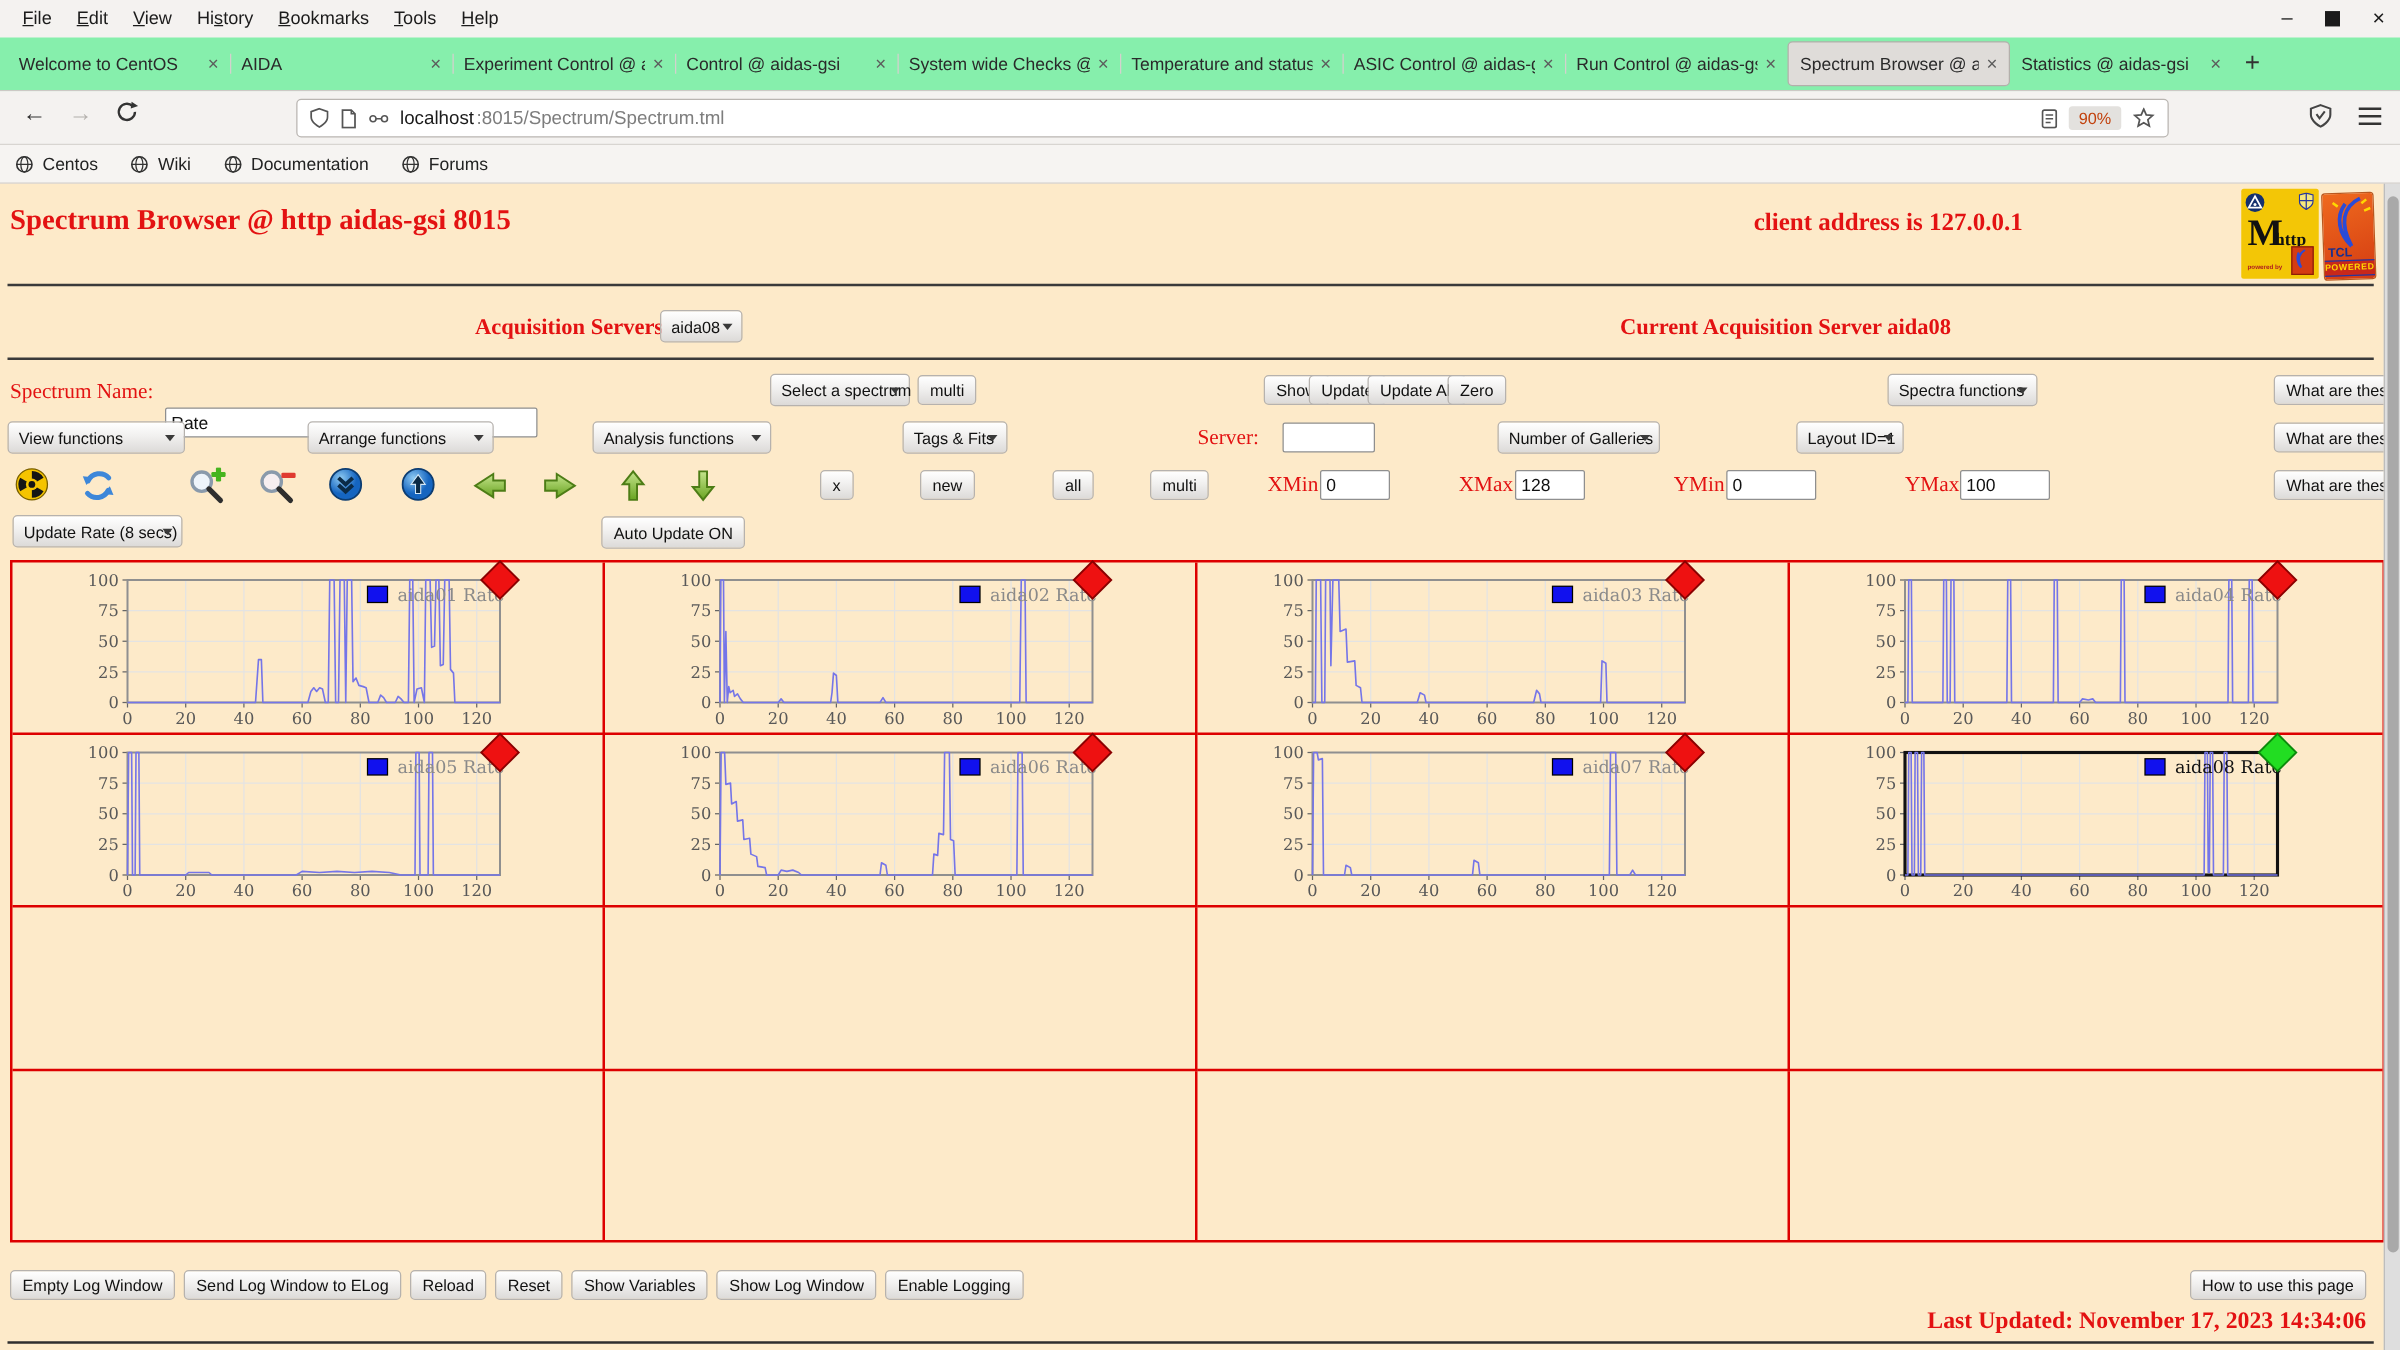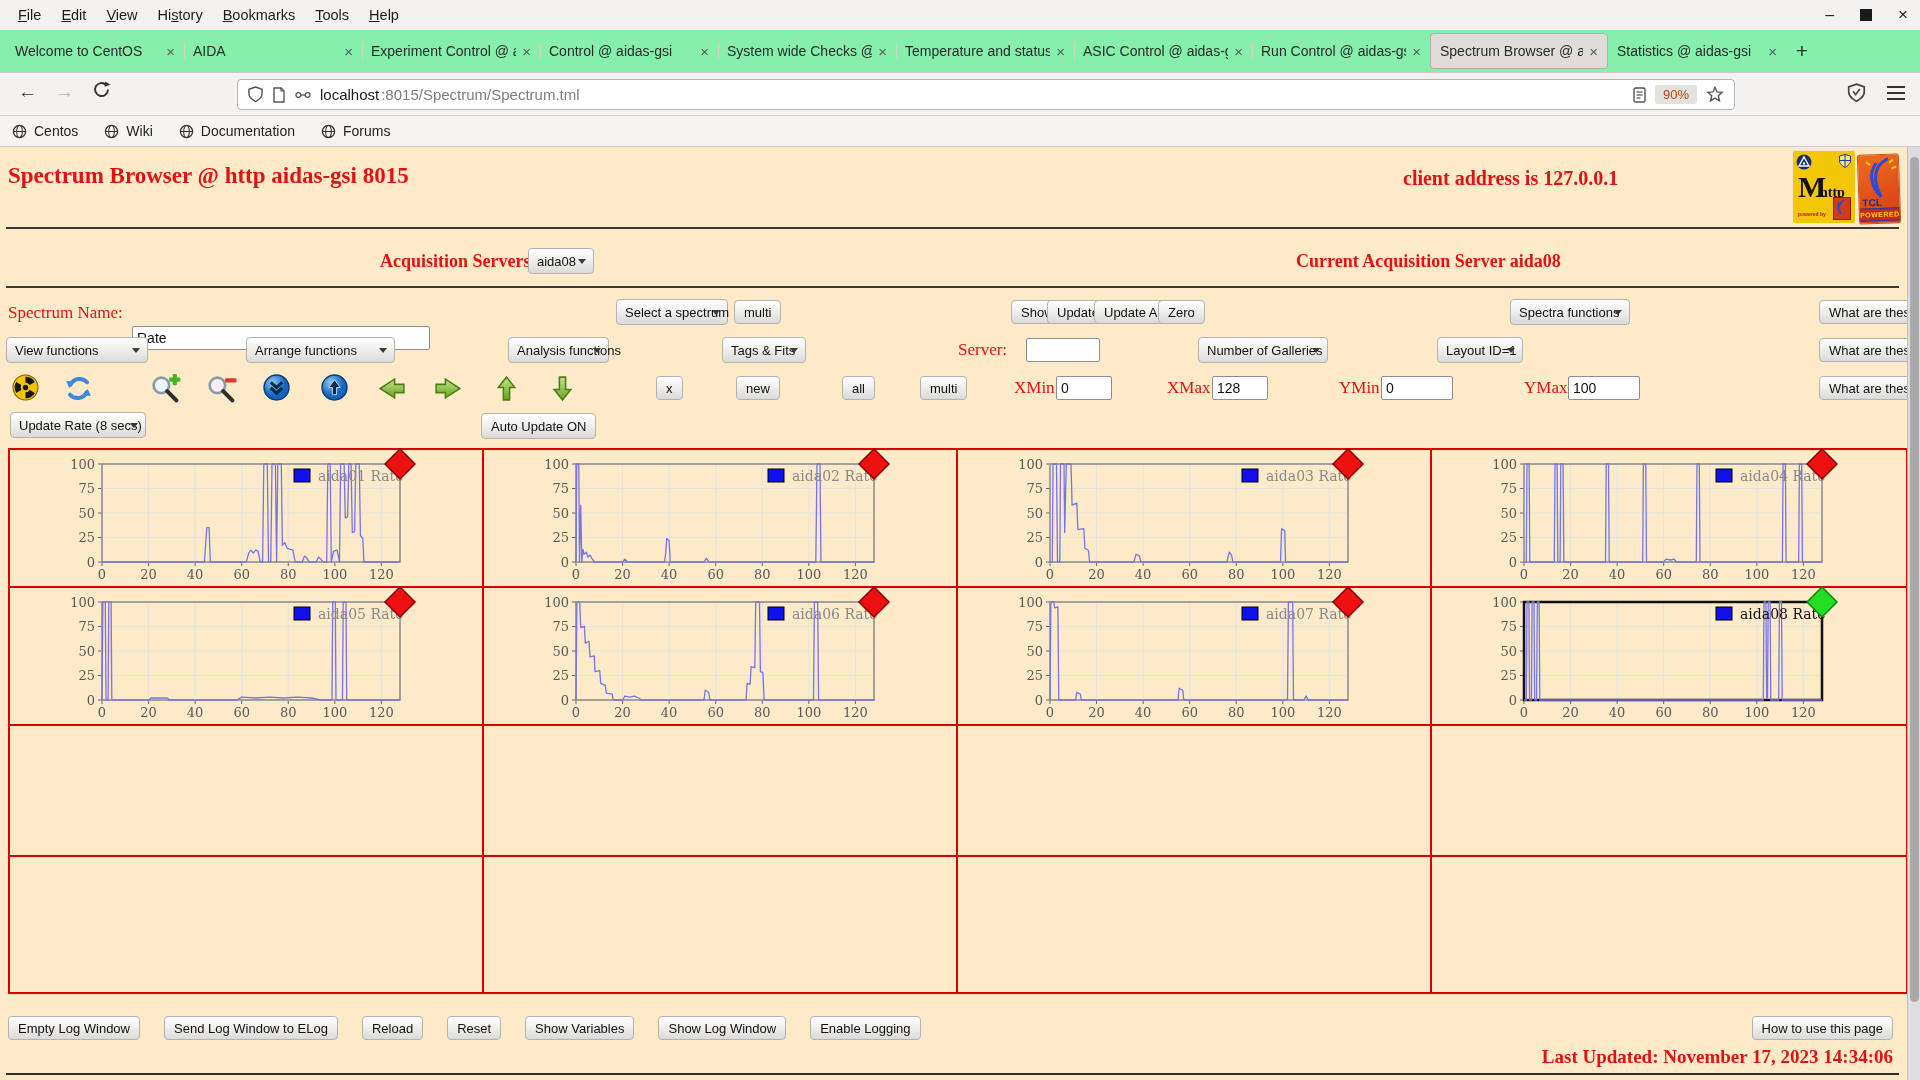--- a/index.html
+++ b/index.html
@@ -51,21 +51,21 @@
 
   .tool-icon{position:absolute;top:2px}
 
   
   .spectra-grid{position:absolute;top:301px;left:8px;width:1896px;border:2px solid #dd0000;display:grid;grid-template-columns:repeat(4,1fr);grid-template-rows:138px 138px 131px 135px;background:#fdeac9}
   .grid-cell{border-right:2px solid #dd0000;border-bottom:2px solid #dd0000;box-sizing:border-box;position:relative}
   .grid-cell:nth-child(4n){border-right:none}
   .grid-cell:nth-child(n+13){border-bottom:none}
   .spectrum-svg{position:absolute;left:2px;top:2px;overflow:visible}
 
-  .footer-row{position:absolute;top:869px;left:8px;display:flex;gap:24px}
+  .footer-row{position:absolute;top:869px;left:8px;display:flex;gap:7px}
   .footer-row .gbtn{position:relative}
   .howto-btn{position:absolute;right:14px;top:869px}
   .last-updated{position:absolute;right:14px;top:899px;font:600 19px "Liberation Serif",serif;color:#e31212;white-space:nowrap}
 
   
   .midas-logo{position:absolute;right:52px;top:4px;width:62px;height:72px;background:#f3c606;border-radius:2px;overflow:hidden}
   .midas-m{position:absolute;left:5px;top:22px;font:bold 30px "Liberation Serif",serif;color:#111;line-height:28px}
   .midas-rest{position:absolute;left:27px;top:34px;font:bold 14px "Liberation Serif",serif;color:#111}
   .midas-pb{position:absolute;left:5px;bottom:6px;font:bold 5px "Liberation Sans",sans-serif;color:#b02020}
   .midas-tcl{position:absolute;right:4px;bottom:3px;width:16px;height:21px;background:#d43c12;border:1px solid #8a1f06}
@@ -288,21 +288,21 @@
 
   <div>
     <div class="gsel" style="left:6px;top:190px;width:142px">
         <span>View functions</span>
         <span class="gsel-arrow"></span>
       </div>
     <div class="gsel" style="left:246px;top:190px;width:149px">
         <span>Arrange functions</span>
         <span class="gsel-arrow"></span>
       </div>
-    <div class="gsel" style="left:508px;top:190px;width:101px">
+    <div class="gsel" style="left:474px;top:190px;width:143px">
         <span>Analysis functions</span>
         <span class="gsel-arrow"></span>
       </div>
     <div class="gsel" style="left:722px;top:190px;width:84px">
         <span>Tags &amp; Fits</span>
         <span class="gsel-arrow"></span>
       </div>
     <span class="rlab" style="left:958px;top:193px">Server:</span>
     <input class="ginp" style="left: 1026px; top: 191px; width: 74px;" value="">
     <div class="gsel" style="left:1198px;top:190px;width:130px">

